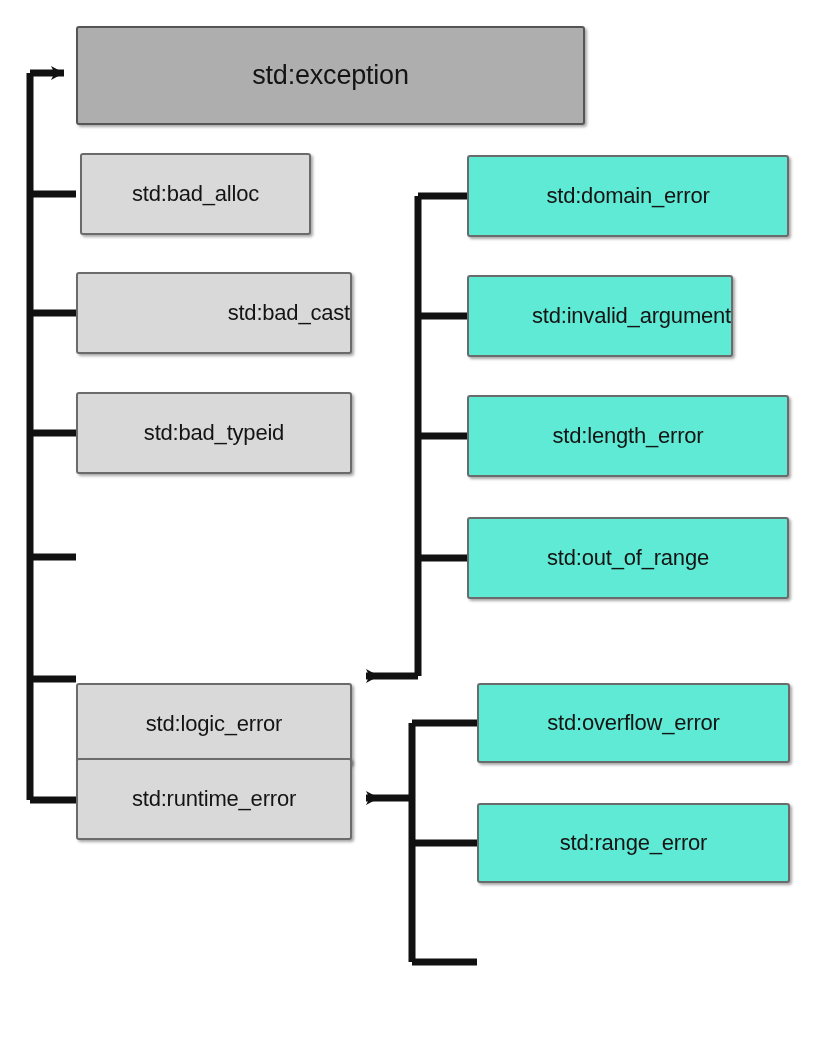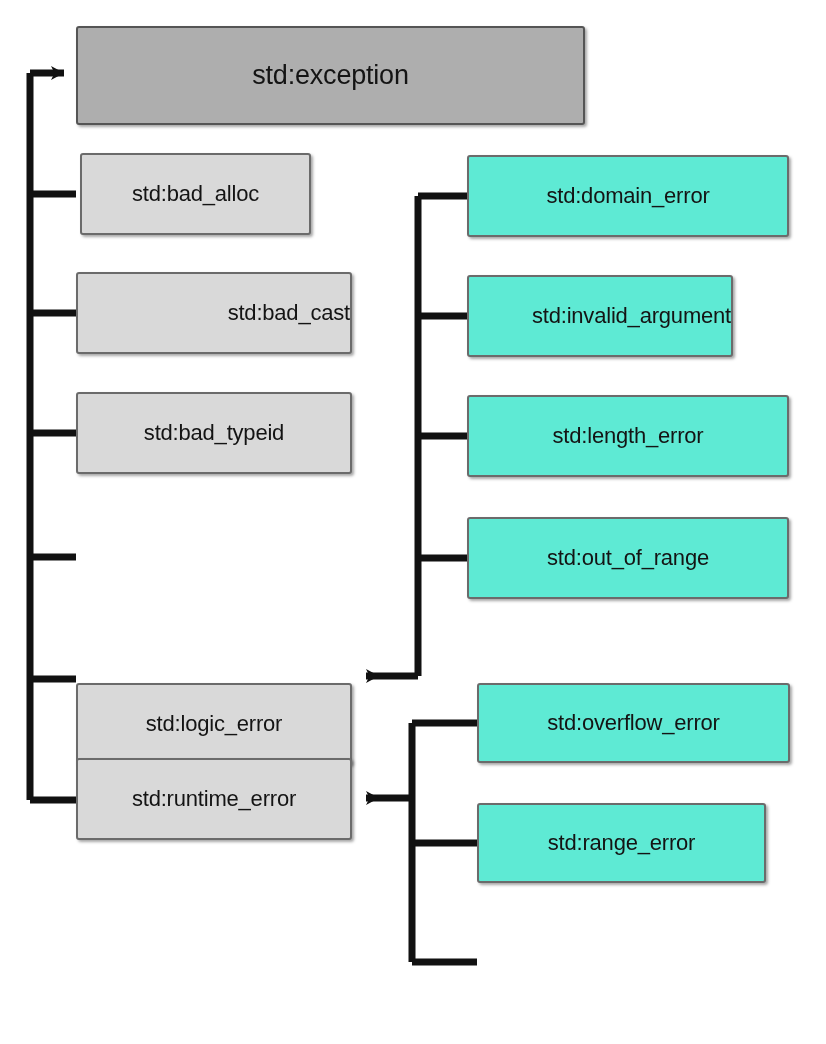--- a/index.html
+++ b/index.html
@@ -142,17 +142,17 @@
   <div class="node node-leaf" style="left:467px; top:395px; width:322px; height:82px;">
     <span class="label">std:length_error</span>
   </div>
   <div class="node node-leaf" style="left:467px; top:517px; width:322px; height:82px;">
     <span class="label">std:out_of_range</span>
   </div>
 
   <div class="node node-leaf" style="left:477px; top:683px; width:313px; height:80px;">
     <span class="label">std:overflow_error</span>
   </div>
-  <div class="node node-leaf" style="left:477px; top:803px; width:289px; height:80px;">
+  <div class="node node-leaf" style="left:477px; top:803px; width:313px; height:80px;">
     <span class="label">std:range_error</span>
   </div>
 
 </div>
 
 </body></html>

